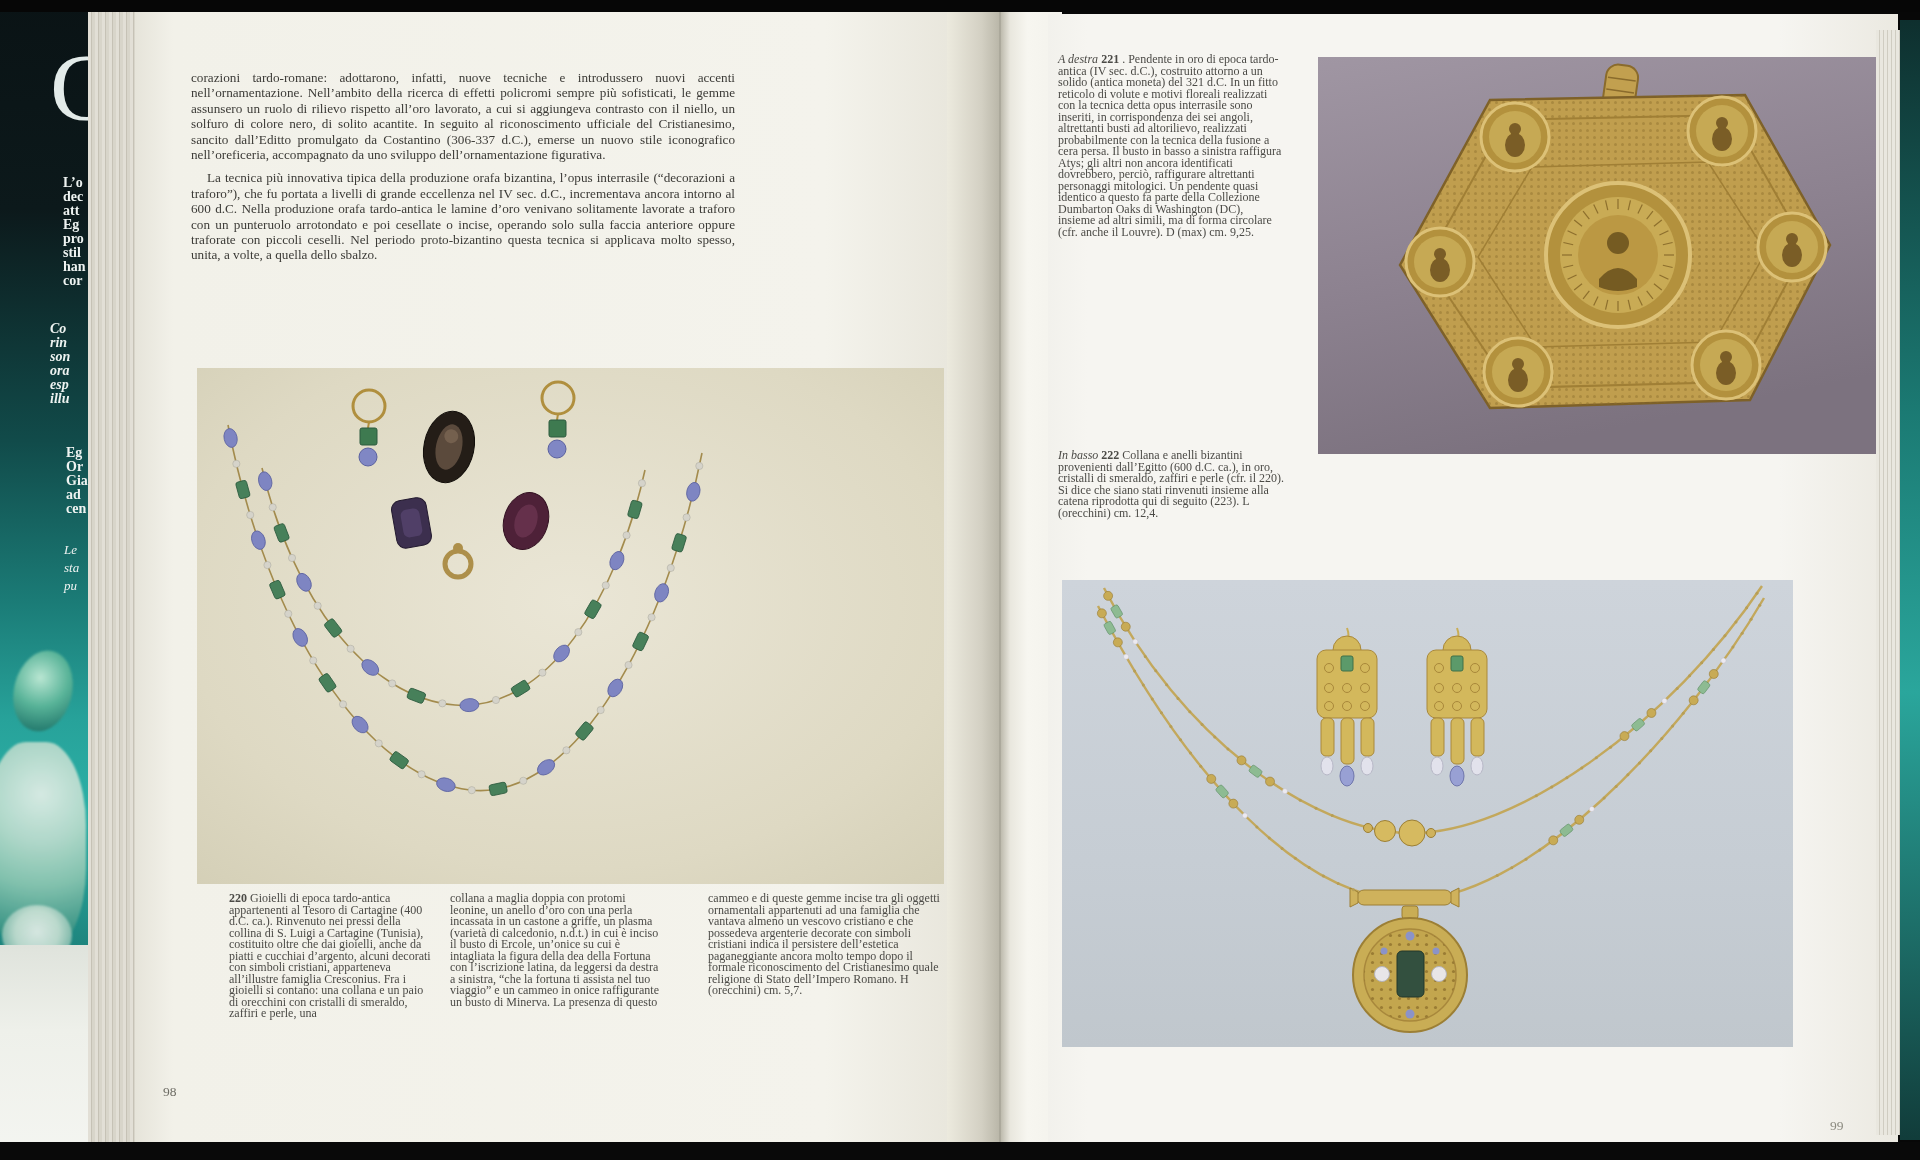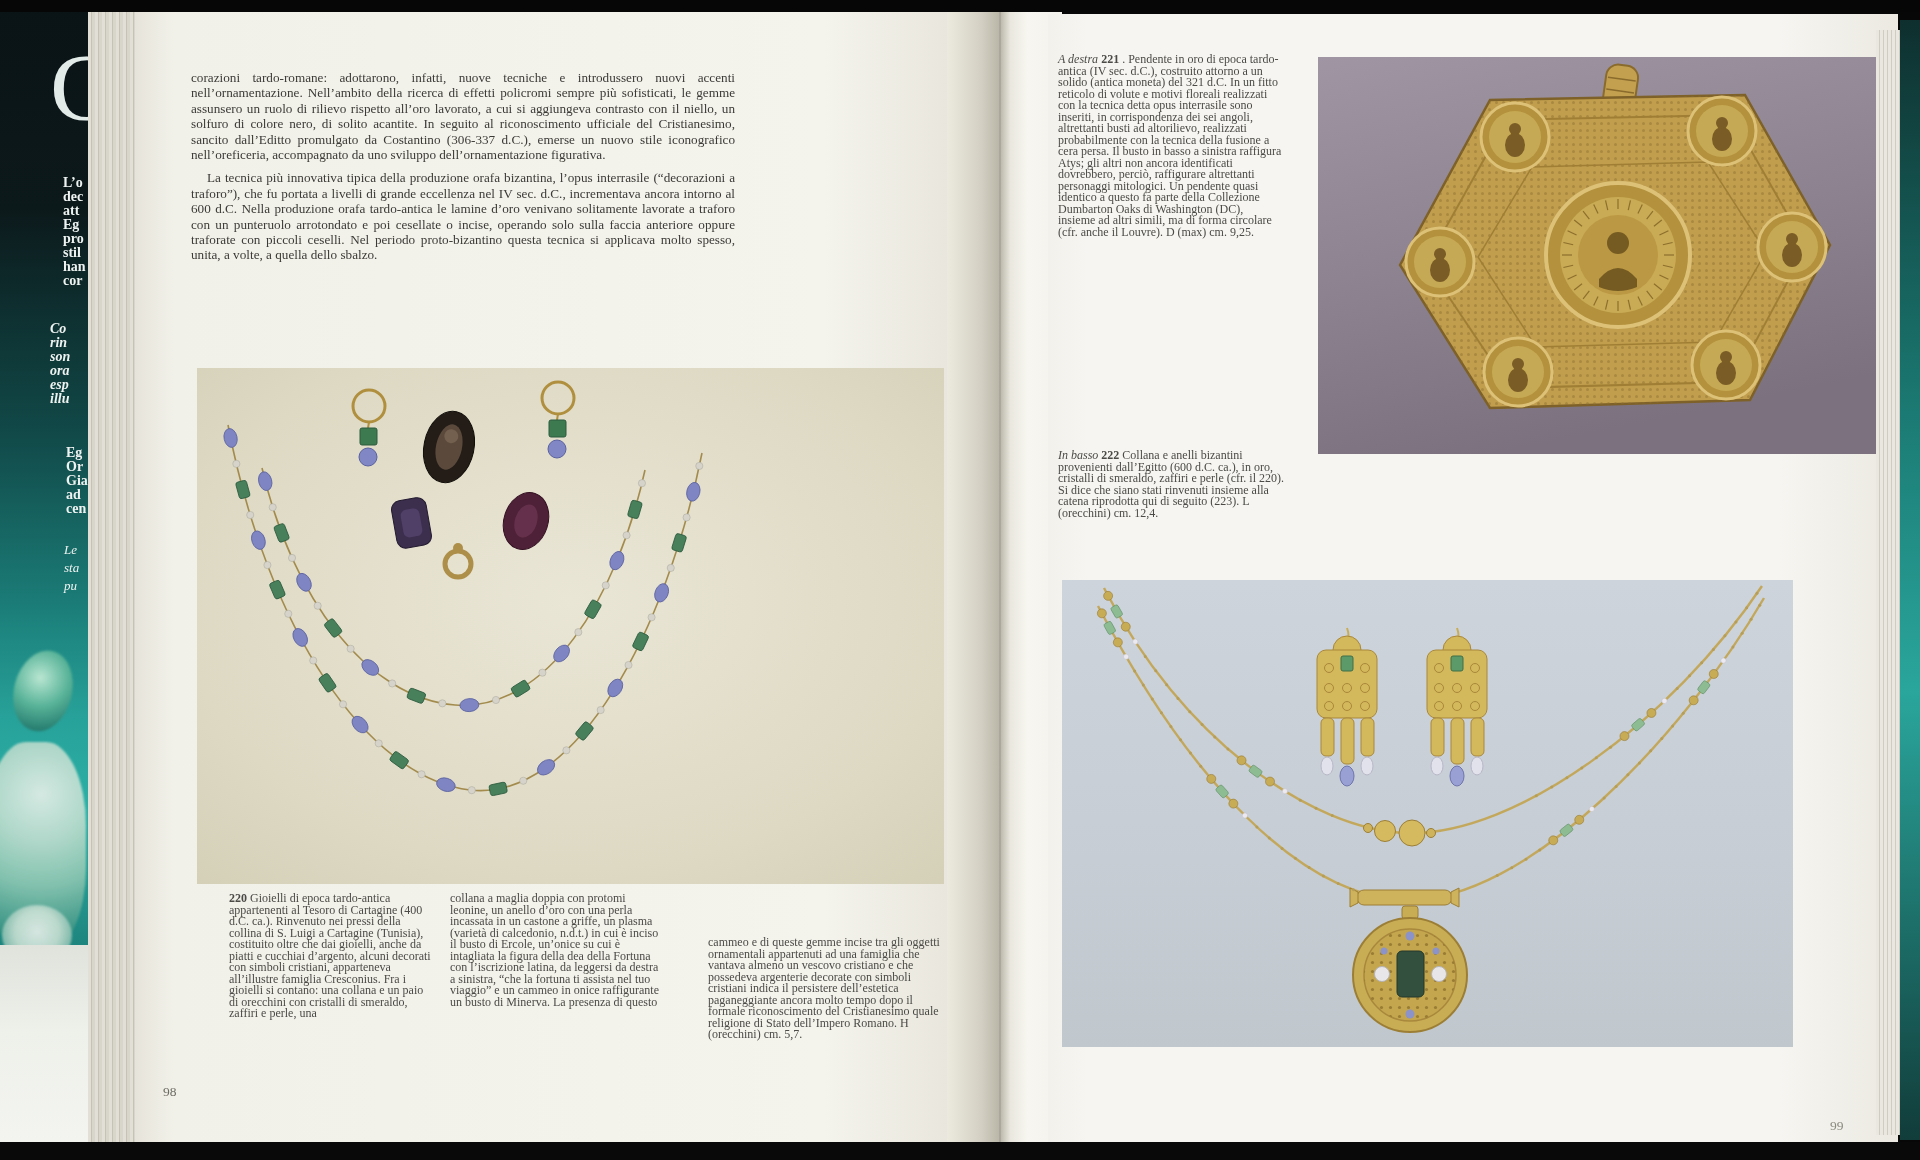--- a/index.html
+++ b/index.html
@@ -42,21 +42,21 @@
   #page-left{left:135px;top:12px;width:812px;height:1130px;
     background:linear-gradient(90deg,#e6e4da 0,#f2f1e9 38px,#f4f3ec 85%,#e9e7dd 100%);}
   #body-text{left:48px;top:50px;width:560px;color:#3b3a36;font-size:13.2px;line-height:15.4px;text-align:justify;}
   #body-text p{margin:8px;}
   #body-text p + p{text-indent:16px;}
   .caption{color:#4b4a46;font-size:12px;line-height:11.5px;}
   .caption b{font-weight:bold;}
   .caption i{font-style:italic;}
   #cap220-c1{left:62px;top:881px;width:205px;margin-left:32px;}
   #cap220-c2{left:315px;top:881px;width:212px;}
-  #cap220-c3{left:573px;top:881px;width:238px;margin-top:44px;}
+  #cap220-c3{left:573px;top:881px;width:238px;}
   .pagenum{color:#6d6c64;font-size:13.5px;}
   #pagenum-98{left:28px;top:1072px;}
 
   
   .photo{overflow:hidden;}
   #photo-220{left:197px;top:368px;width:747px;height:516px;}
   #photo-221{left:1318px;top:57px;width:578px;height:397px;}
   #photo-222{left:1062px;top:580px;width:731px;height:467px;}
 
   

